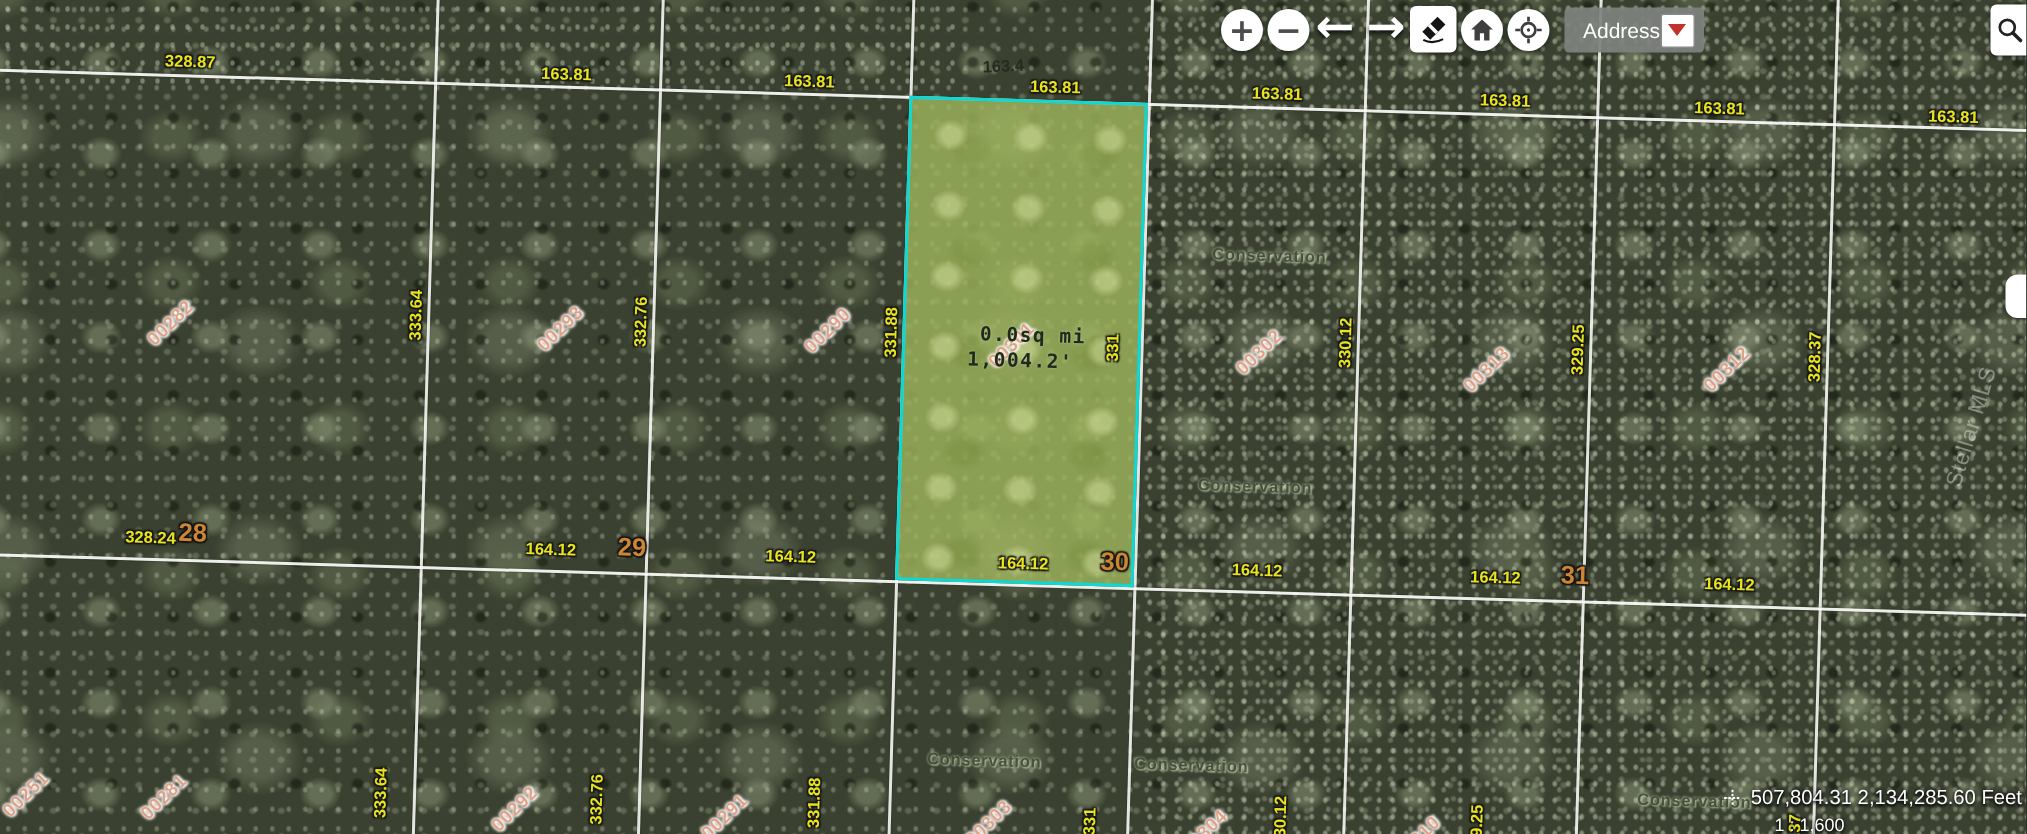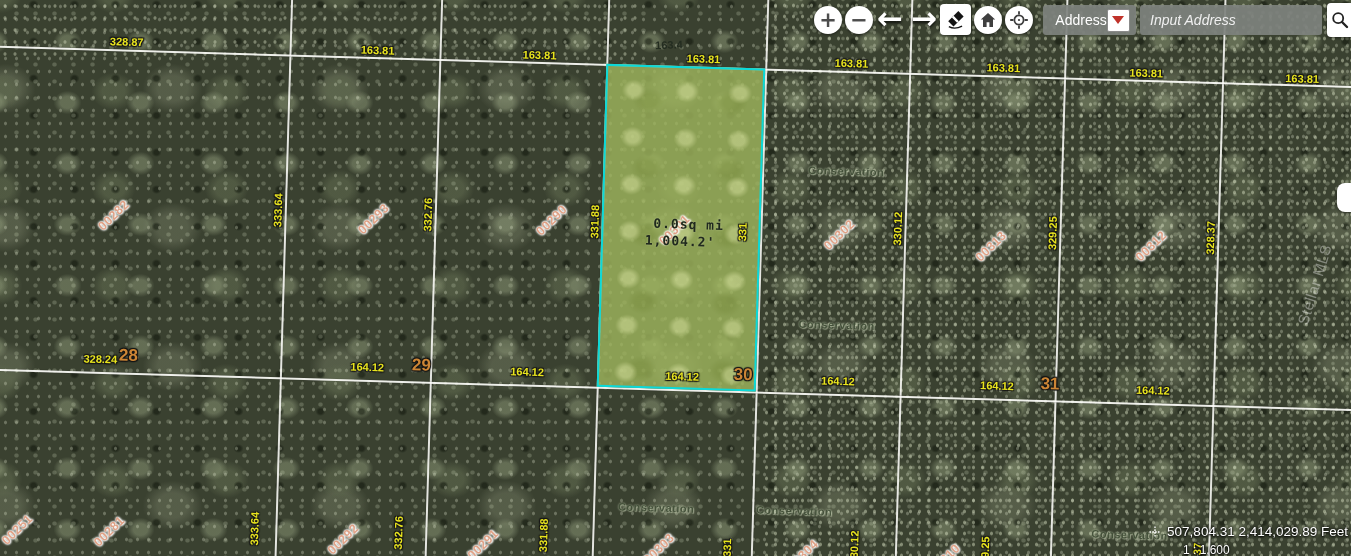--- a/index.html
+++ b/index.html
@@ -206,29 +206,28 @@
       <path d="M10 1.2 V4.4 M10 15.6 V18.8 M1.2 10 H4.4 M15.6 10 H18.8" stroke="#3d3d3d" stroke-width="1.8"></path>
     </svg>
   </div>
 
   <div class="addr-box">
     <span>Address</span>
     <span class="addr-drop">
       <span class="red-tri"></span>
     </span>
   </div>
-  <input class="addr-input" type="text" value="" placeholder="Input Address" style="">
   <div class="square-btn" style="left:1327px;top:3px;width:26px;height:34px;border-radius:4px 0 0 4px;">
     <svg width="20" height="20" viewBox="0 0 20 20">
       <circle cx="8.2" cy="8.2" r="5" stroke="#222" stroke-width="1.8" fill="none"></circle>
       <path d="M12 12 L17 17" stroke="#222" stroke-width="2.4" stroke-linecap="round"></path>
     </svg>
   </div>
 
   <div class="coords">
     <svg width="12" height="12" viewBox="0 0 12 12">
       <path d="M6 0.5 V11.5 M0.5 6 H11.5" stroke="#fff" stroke-width="1.3" stroke-dasharray="1.6 1.2"></path>
     </svg>
-    <span>507,804.31 2,414,029.89 Feet</span>
+    <span>507,804.31 2,134,285.60 Feet</span>
   </div>
   <div class="scale">1 : 1,600</div>
 
 </div>
 
 </body></html>

